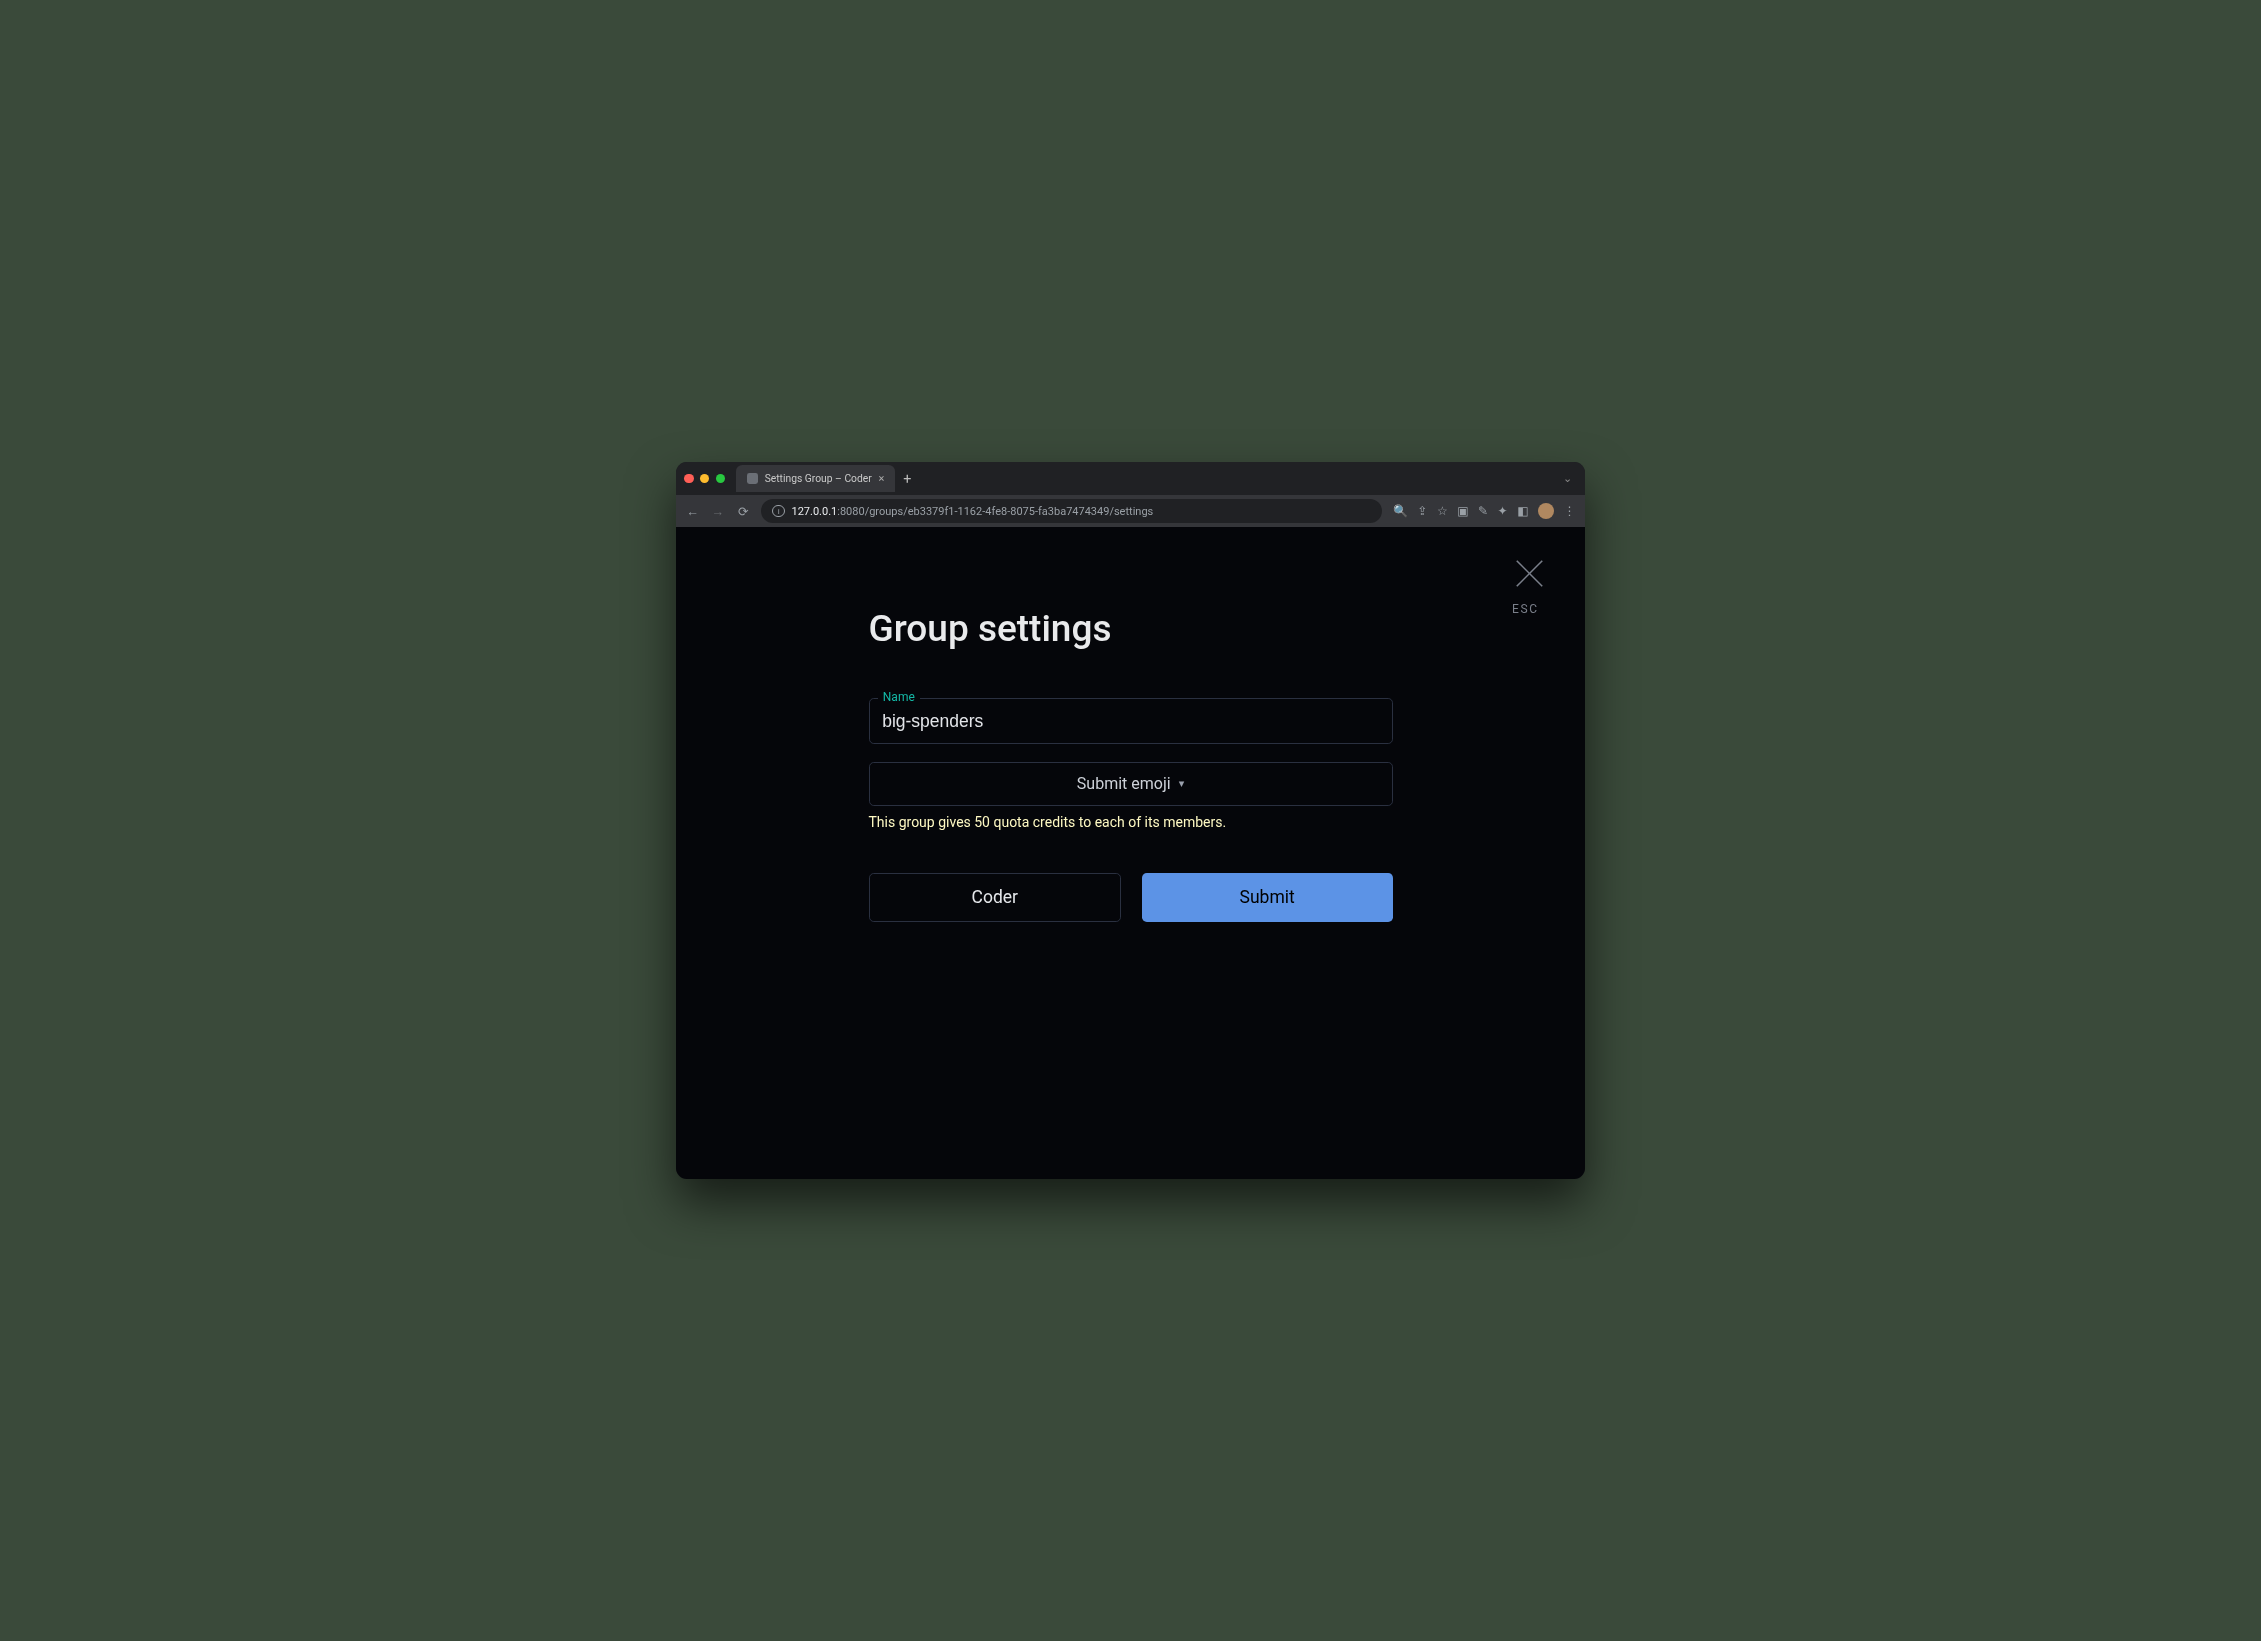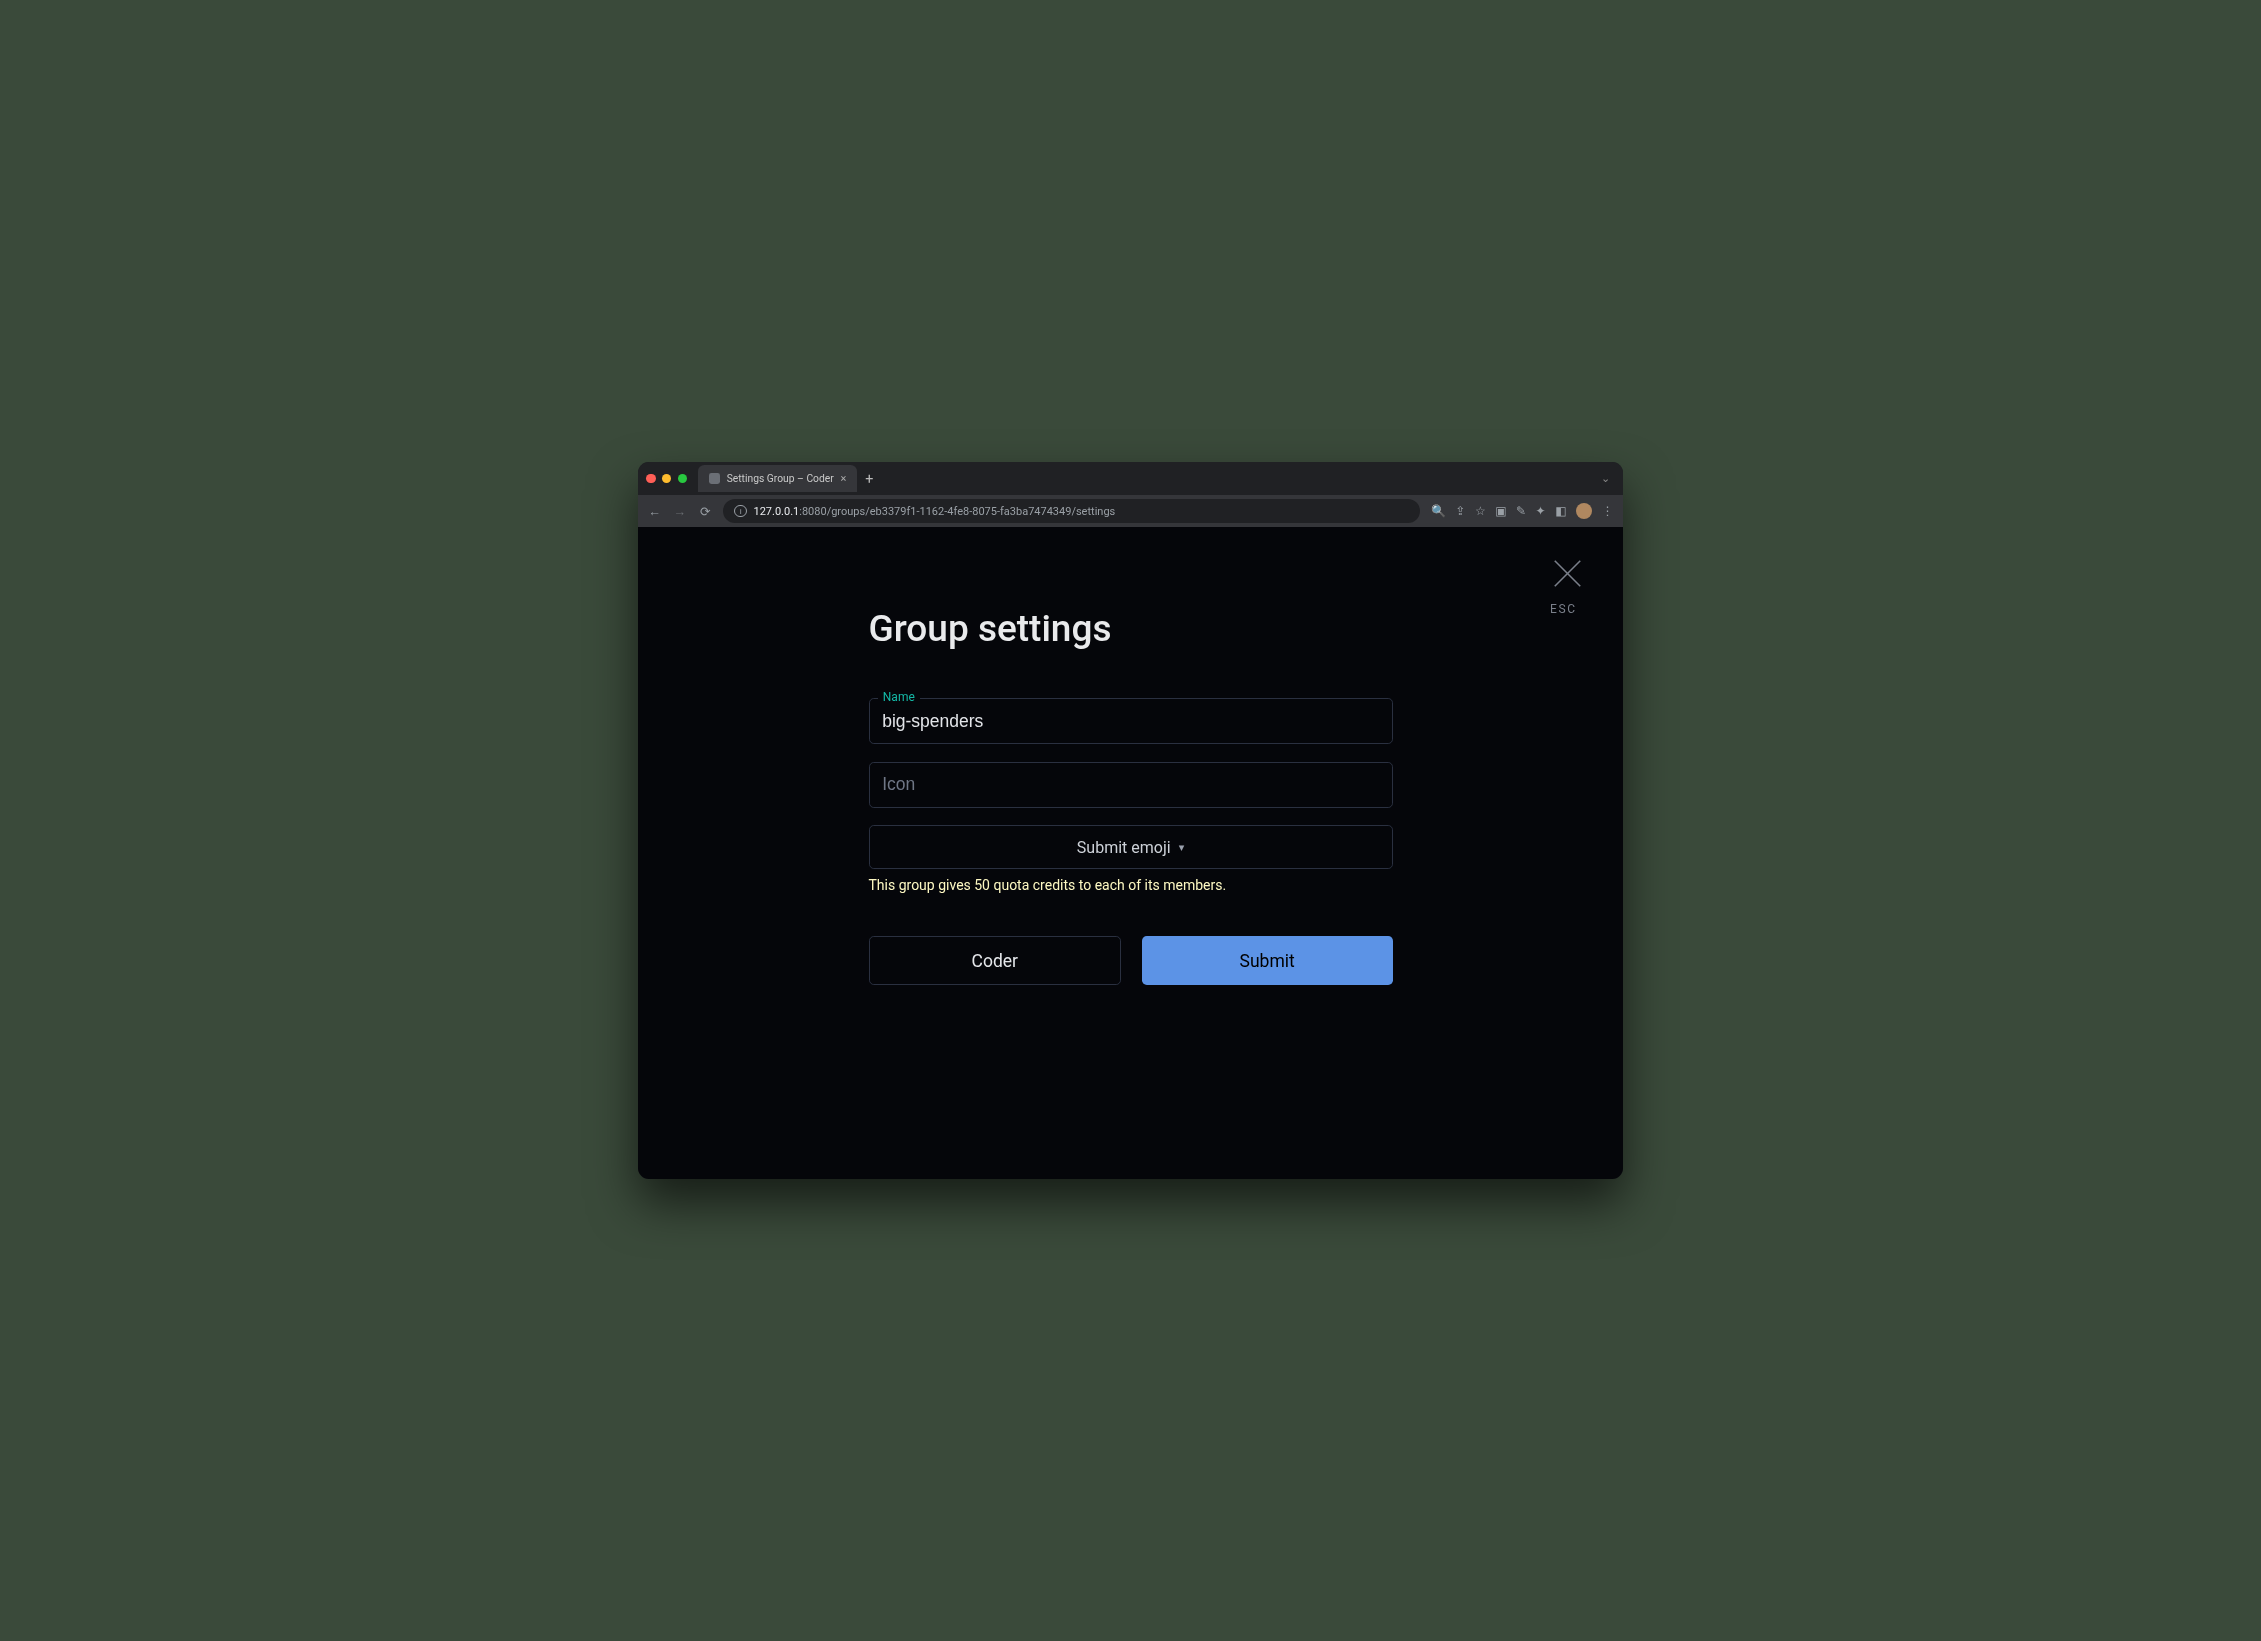--- a/index.html
+++ b/index.html
@@ -6,21 +6,21 @@
   html, body { width: 100%; height: 100%; }
   body {
     font-family: -apple-system, BlinkMacSystemFont, "Segoe UI", Roboto, Helvetica, Arial, sans-serif;
     background: #3a4a3a;
     display: flex;
     align-items: center;
     justify-content: center;
     padding: 32px;
   }
   .window {
-    width: 985px;
+    width: 909px;
     background: #202124;
     border-radius: 11px;
     box-shadow: 0 24px 48px rgba(0,0,0,0.6);
     overflow: hidden;
   }
   
   .tabstrip {
     display: flex;
     align-items: center;
     height: 33px;
@@ -213,23 +213,20 @@
     </div>
 
     <div class="content">
       <h1 class="page-title">Group settings</h1>
 
       <div class="field">
         <span class="float-label">Name</span>
         <input class="text-input" value="big-spenders" style="">
       </div>
 
-      <div class="field">
-        <input class="text-input" placeholder="Icon" style="">
-      </div>
 
       <div class="select-emoji">
         <span>Submit emoji</span>
         <span class="chev">▾</span>
       </div>
 
 
       <div class="helper-text">This group gives 50 quota credits to each of its members.</div>
 
       <div class="actions">

